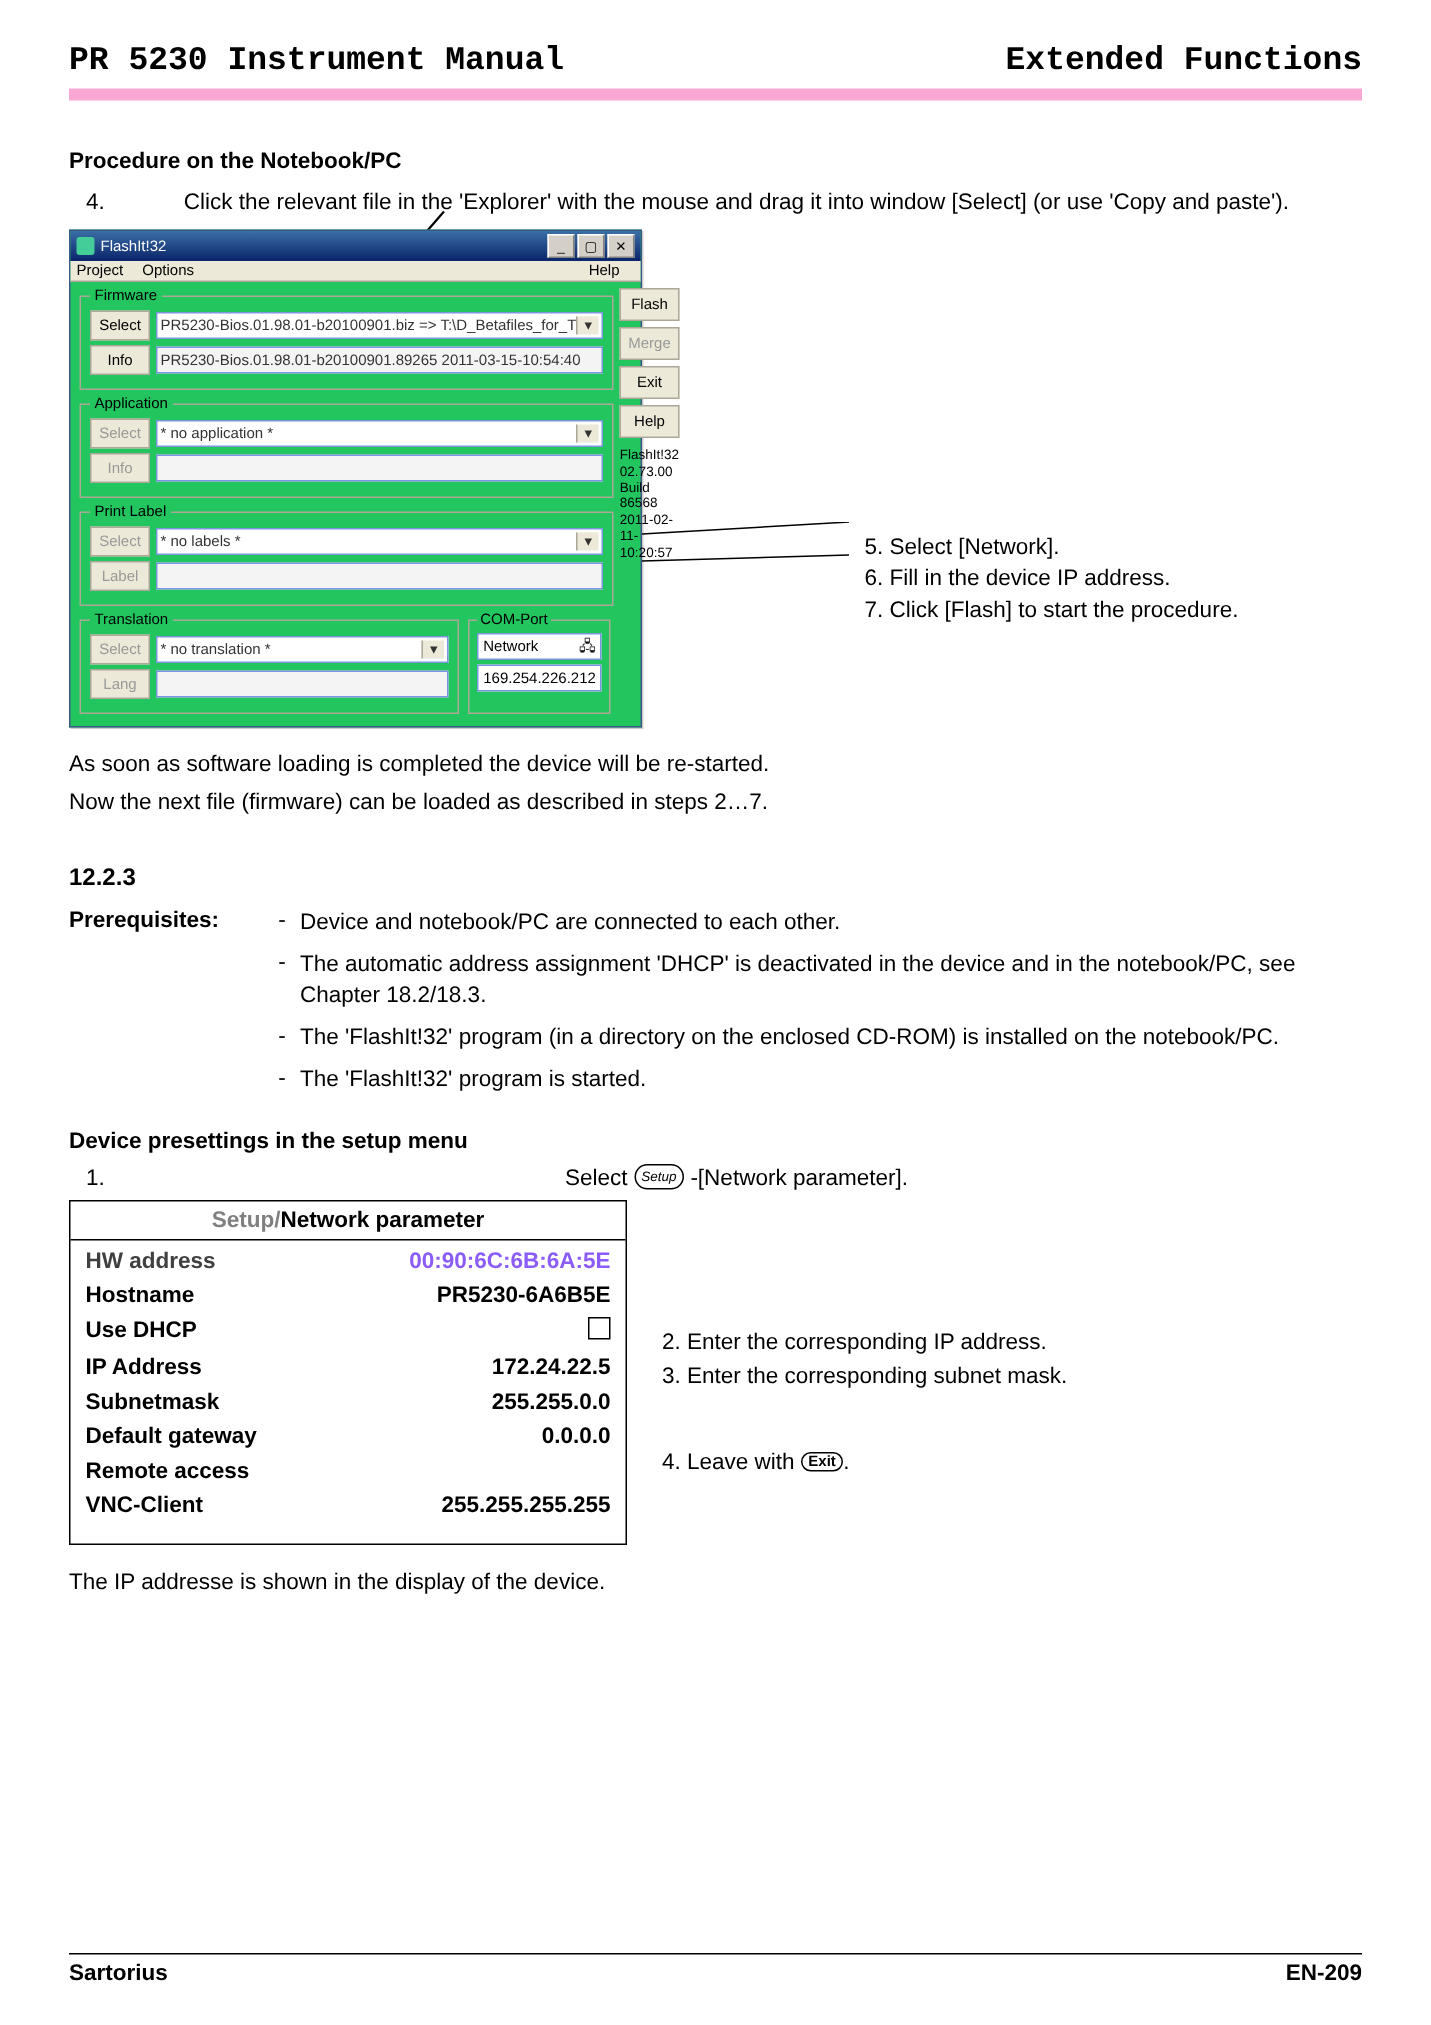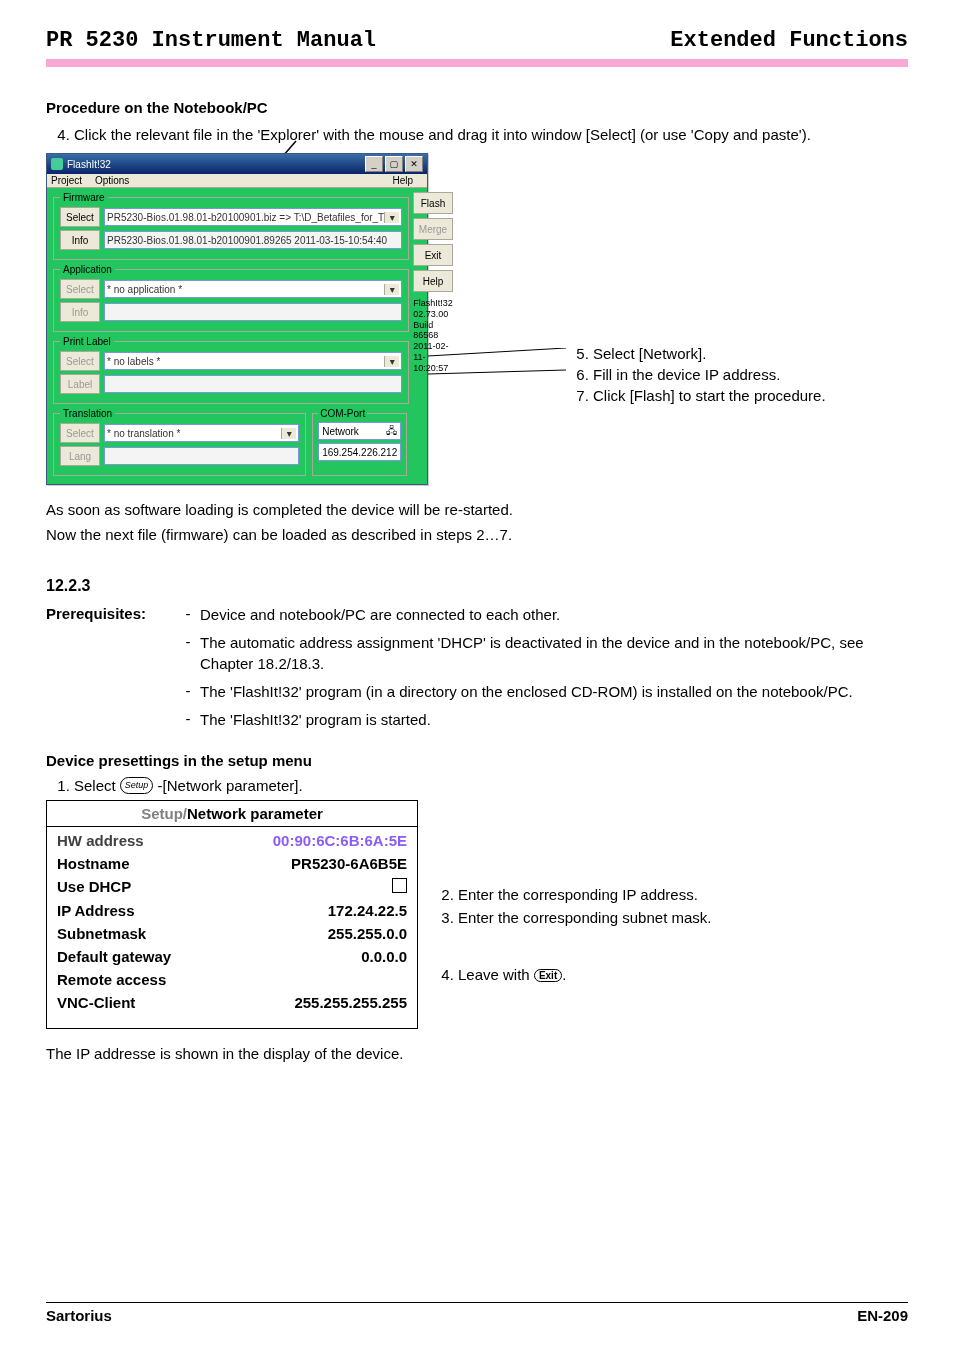--- a/index.html
+++ b/index.html
@@ -43,20 +43,21 @@
   }
 
   ol.proc {
     margin: 8px 0 0 0;
     padding-left: 28px;
     font-size: 15px;
   }
   ol.proc li {
     margin-bottom: 4px;
     line-height: 1.4;
+    text-align: center;
   }
 
   
   .app-wrap { position: relative; margin-top: 8px; }
   .pointer-line {
     position: absolute;
     left: 150px; top: -14px;
     width: 110px; height: 34px;
     pointer-events:none;
   }
@@ -372,21 +373,21 @@
           </div>
         </div>
       </div>
     </div>
 
     <svg class="callouts" style="left:370px; top:195px;" width="160" height="40">
        <line x1="12" y1="8" x2="150" y2="0" stroke="#000" stroke-width="1"></line>
        <line x1="12" y1="26" x2="150" y2="22" stroke="#000" stroke-width="1"></line>
     </svg>
 
-    <div class="side-steps" style="top:192px;">
+    <div class="side-steps" style="top:203px;">
       <ol start="5">
         <li>Select [Network].</li>
         <li>Fill in the device IP address.</li>
         <li>Click [Flash] to start the procedure.</li>
       </ol>
     </div>
   </div>
 
   <div class="para">As soon as software loading is completed the device will be re-started.</div>
   <div class="para" style="margin-top:4px;">Now the next file (firmware) can be loaded as described in steps 2…7.</div>

